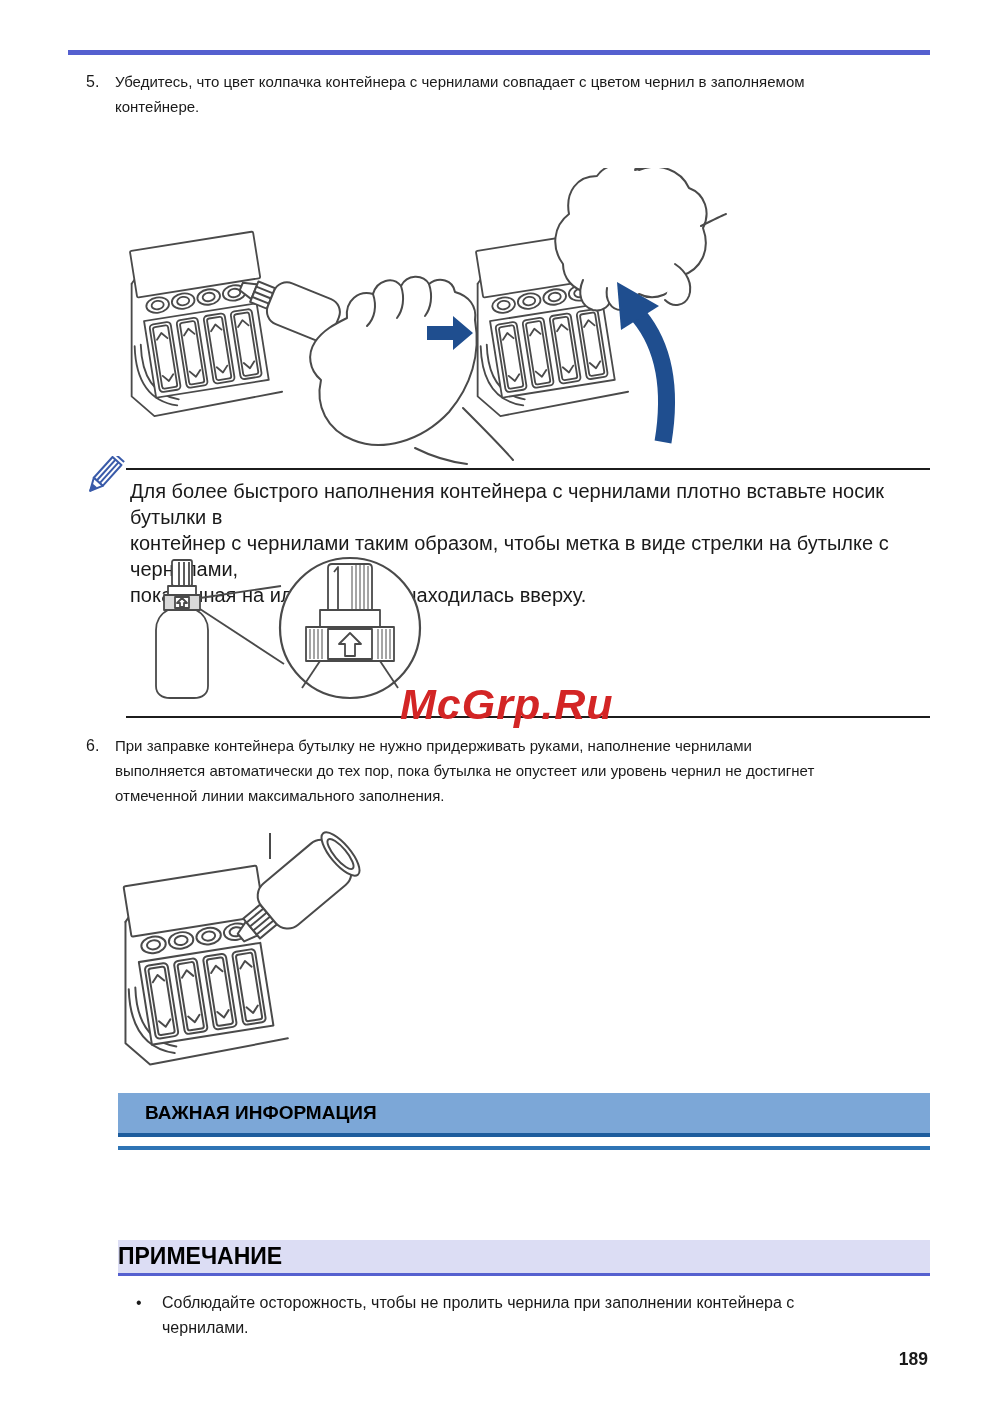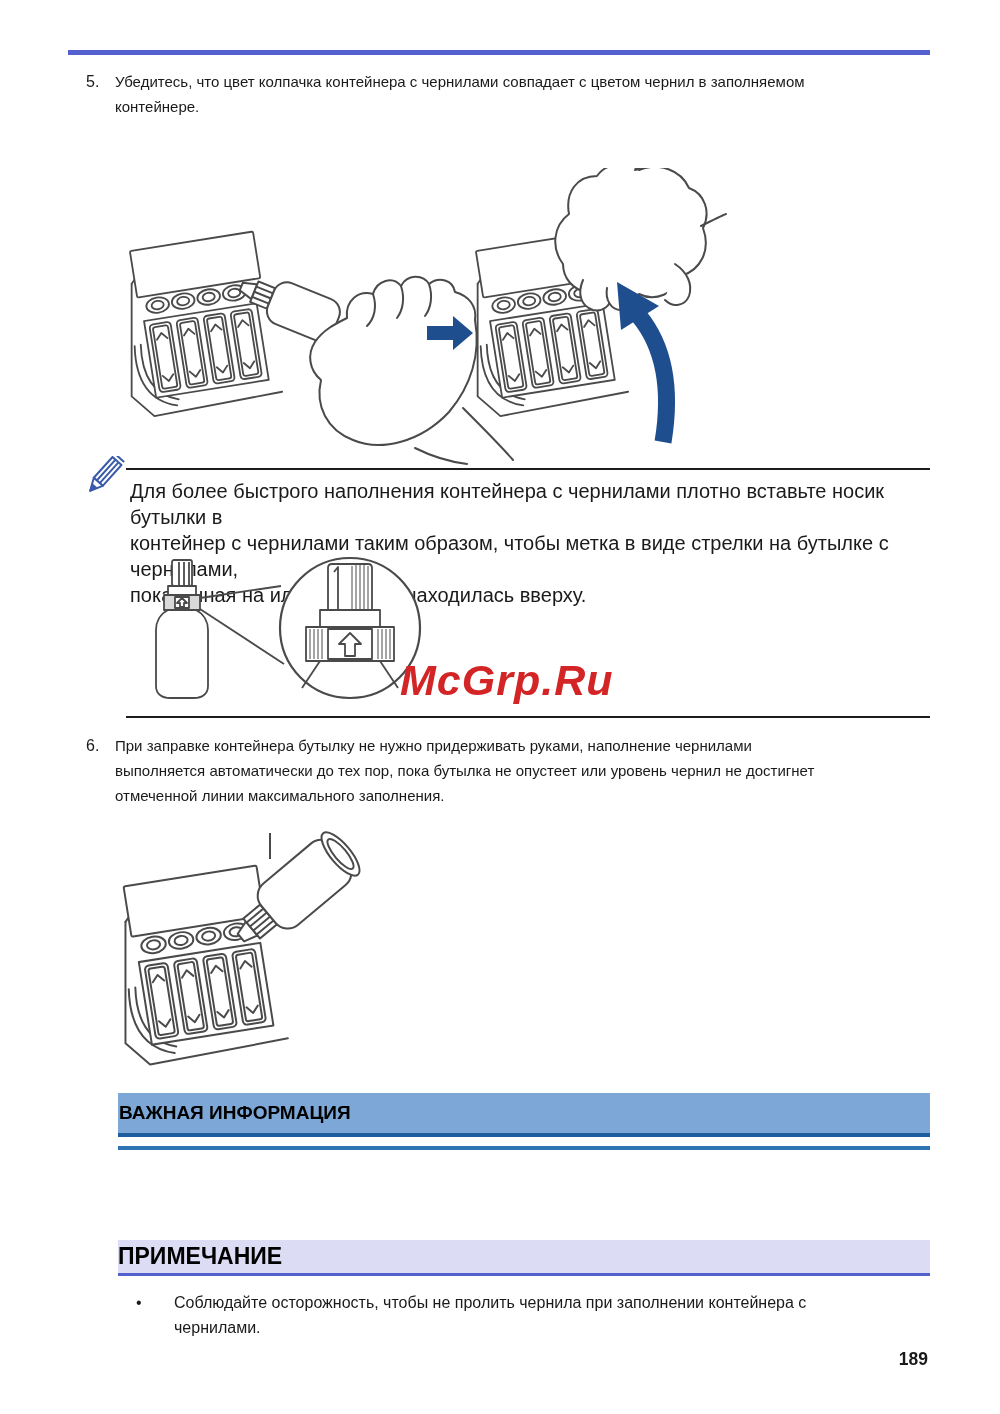--- a/index.html
+++ b/index.html
@@ -16,35 +16,35 @@
   .callout-rule { height:2px; background:var(--callout-rule,#1c1c1c); }
   .callout-text { font-size:20px; line-height:26px; white-space:pre-line; }
   .watermark {
     font-size:43px; font-style:italic; font-weight:600; letter-spacing:1px;
     color:var(--watermark-color,#d32525); z-index:5;
   }
   .imp-box { width:812px; }
   .imp-head {
     background:var(--important-header-bg,#7ca7d7);
     border-bottom:4px solid var(--important-header-border,#1d5c9d);
-    height:40px; display:flex; align-items:center; padding-left:1px;
+    height:40px; display:flex; align-items:center; padding-left:27px;
     font-size:19px; font-weight:bold; color:#000;
   }
   .imp-body { padding:13px 18px 0 18px; font-size:16px; line-height:25px; white-space:pre-line; }
   .imp-foot { height:4px; background:var(--important-footer-rule,#2e74b5); margin-top:9px; }
   .note-box { width:812px; }
   .note-head {
     background:var(--note-header-bg,#dcddf4);
     border-bottom:3px solid var(--note-header-rule,#5560cf);
     height:33px; display:flex; align-items:center; 
     font-size:23px; font-weight:bold; color:#000;
   }
   .note-bullet-row { display:flex; margin-top:14px; padding-left:18px; font-size:16px; line-height:25px; }
   .note-bullet-glyph { width:26px; }
-  .note-bullet-text { white-space:pre-line;margin-left:12px; }
+  .note-bullet-text { white-space:pre-line; }
   .page-number { font-family:Liberation Sans, sans-serif; font-weight:bold; font-size:17.5px; }
   svg { display:block; }
 </style>
 </head>
 <body>
 
 <div class="page">
 
   <svg width="0" height="0" style="position:absolute" aria-hidden="true">
     <defs>
@@ -188,21 +188,21 @@
         <line x1="244" y1="75" x2="244" y2="105"></line>
           <line x1="248" y1="75" x2="248" y2="105"></line>
       </g>
       <rect x="186" y="75" width="44" height="30" fill="#fff"></rect>
       <path d="M208 79 L197 90 L203 90 L203 102 L213 102 L213 90 L219 90 Z" fill="#fff"></path>
       <line x1="178" y1="107" x2="160" y2="134"></line>
       <line x1="238" y1="107" x2="256" y2="134"></line>
     </g>
   </svg>
 
-  <div class="abs watermark" style="left:400px; top:656px;font-style:italic;">McGrp.Ru</div>
+  <div class="abs watermark" style="left:400px; top:680px;font-style:italic;">McGrp.Ru</div>
   <div class="abs callout-rule" style="left:126px; top:716px; width:804px;"></div>
 
   <div class="abs step-num" style="left:86px; top:733px;">6.</div>
   <div class="abs step-body" style="left:115px; top:733px; width:840px;">
     <p>При заправке контейнера бутылку не нужно придерживать руками, наполнение чернилами
 выполняется автоматически до тех пор, пока бутылка не опустеет или уровень чернил не достигнет
 отмеченной линии максимального заполнения.</p>
   </div>
 
   <svg class="abs" style="left:110px; top:831px;" width="310" height="258" viewBox="0 0 310 258">

